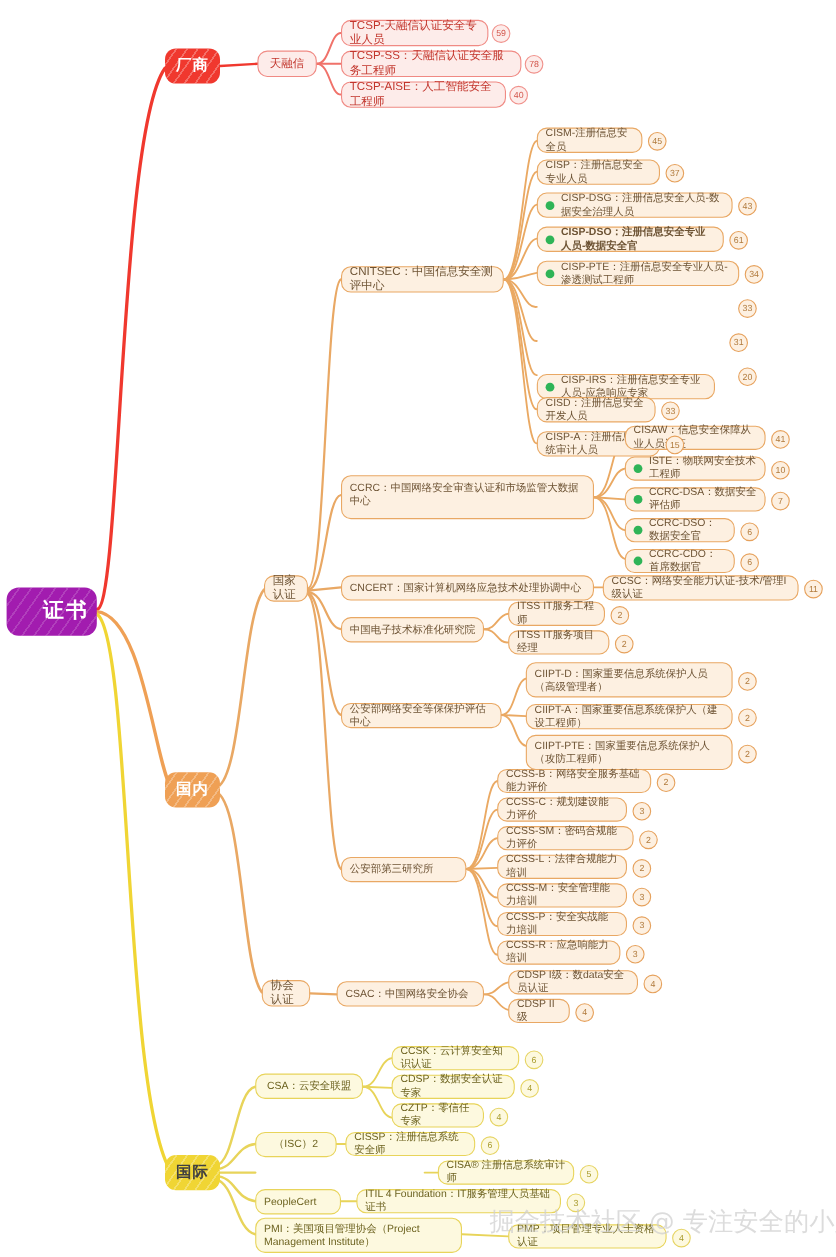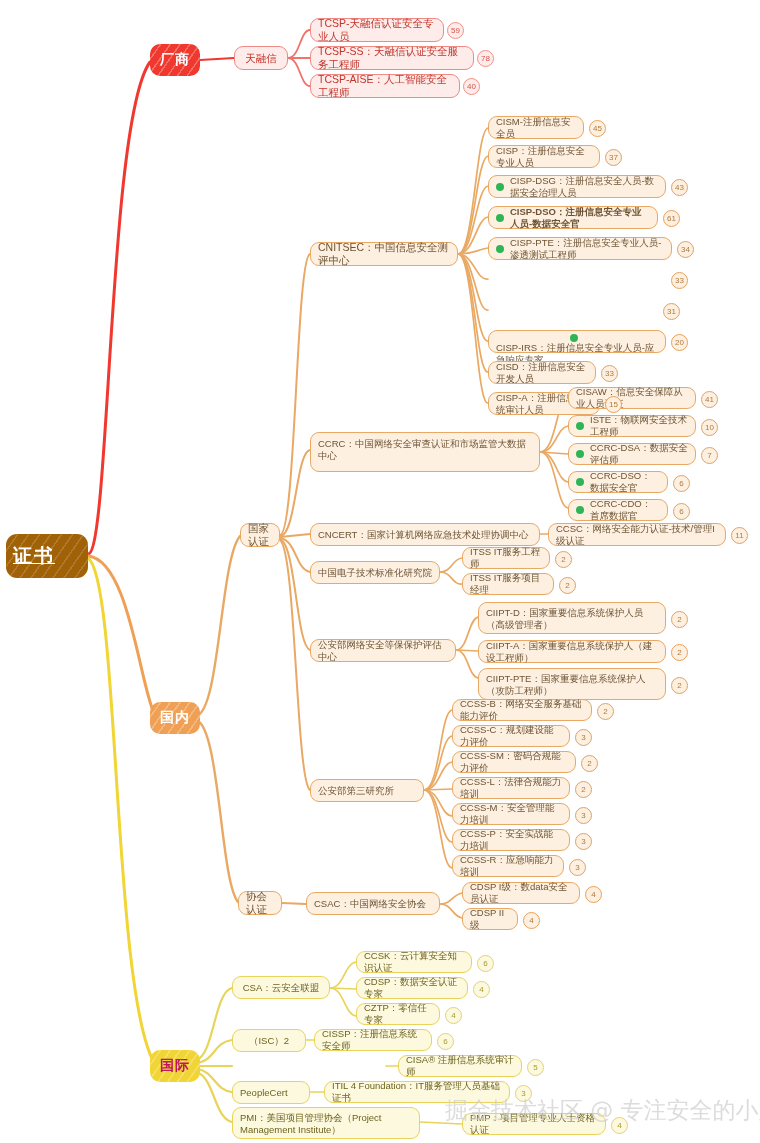--- a/index.html
+++ b/index.html
@@ -6,36 +6,36 @@
   body{width:760px;height:1143px;font-family:"Liberation Sans","DejaVu Sans",sans-serif;overflow:hidden;}
   #stage{position:relative;width:760px;height:1143px;background:#fff;}
   svg.links{position:absolute;left:0;top:0;width:760px;height:1143px;pointer-events:none;}
 
   .node{position:absolute;box-sizing:border-box;display:flex;align-items:center;
         border-radius:9px;border:1.4px solid #e6a15c;background:#fdf0e1;color:#5a4630;
         padding:3px 7px;line-height:1.22;white-space:normal;z-index:3;}
   .node .txt{display:block;}
 
   
-  .root{background:#a16207;border:none;color:#ffffff;font-weight:bold;font-size:19px;
-        justify-content:flex-start;border-radius:11px;letter-spacing:2px;
-        box-shadow:inset 0 0 0 0 #000;overflow:hidden;text-decoration:underline;}
+  .root{background:#a21caf;border:none;color:#ffffff;font-weight:bold;font-size:19px;
+        justify-content:flex-end;border-radius:11px;letter-spacing:2px;
+        box-shadow:inset 0 0 0 0 #000;overflow:hidden;}
   .root:after{content:"";position:absolute;left:0;top:0;right:0;bottom:0;
         background:repeating-linear-gradient(125deg,rgba(255,255,255,.16) 0 1.5px,rgba(255,255,255,0) 1.5px 9px);}
   .root .txt{position:relative;z-index:2;}
 
   
   .l1{justify-content:center;font-weight:bold;font-size:14px;color:#ffffff;border-radius:10px;
       letter-spacing:1px;overflow:hidden;border:none;}
   .l1:after{content:"";position:absolute;left:0;top:0;right:0;bottom:0;
       background:repeating-linear-gradient(125deg,rgba(255,255,255,.28) 0 1.5px,rgba(255,255,255,0) 1.5px 8px);}
   .l1 .txt{position:relative;z-index:2;}
   .l1.red{background:#f0382e;}
   .l1.orange{background:#efa055;}
-  .l1.yellow{background:#f0d534;color:#be185d;}
+  .l1.yellow{background:#f0d534;color:#404040;}
 
   
   .red-node{border-color:#f08a84;background:#fdecea;color:#c2352c;}
   .orange-node{border-color:#e9a864;background:#fdf0e1;color:#6d5334;}
   .yellow-node{border-color:#e8d45a;background:#fdf9df;color:#6d6320;}
 
   .fs10{font-size:9.5px;}
   .fs11{font-size:10.5px;}
 
   
@@ -209,21 +209,21 @@
   <div class="node orange-node fs10" style="left:488px;top:237px;width:184px;height:23px;">
     <span class="dot"></span>
     <span class="txt">CISP-PTE：注册信息安全专业人员-渗透测试工程师</span>
   </div>
   <div class="badge" style="left:677px;top:241px;">34</div>
 
   <div class="badge" style="left:671px;top:272px;">33</div>
 
   <div class="badge" style="left:663px;top:303px;">31</div>
 
-  <div class="node orange-node fs10" style="left:488px;top:330px;width:178px;height:23px;flex-direction:column;">
+  <div class="node orange-node fs10" style="left:488px;top:340px;width:162px;height:23px;">
     <span class="dot"></span>
     <span class="txt">CISP-IRS：注册信息安全专业人员-应急响应专家</span>
   </div>
   <div class="badge" style="left:671px;top:334px;">20</div>
 
   <div class="node orange-node fs10" style="left:488px;top:361px;width:108px;height:23px;">
     <span class="txt">CISD：注册信息安全开发人员</span>
   </div>
   <div class="badge" style="left:601px;top:365px;">33</div>
 

